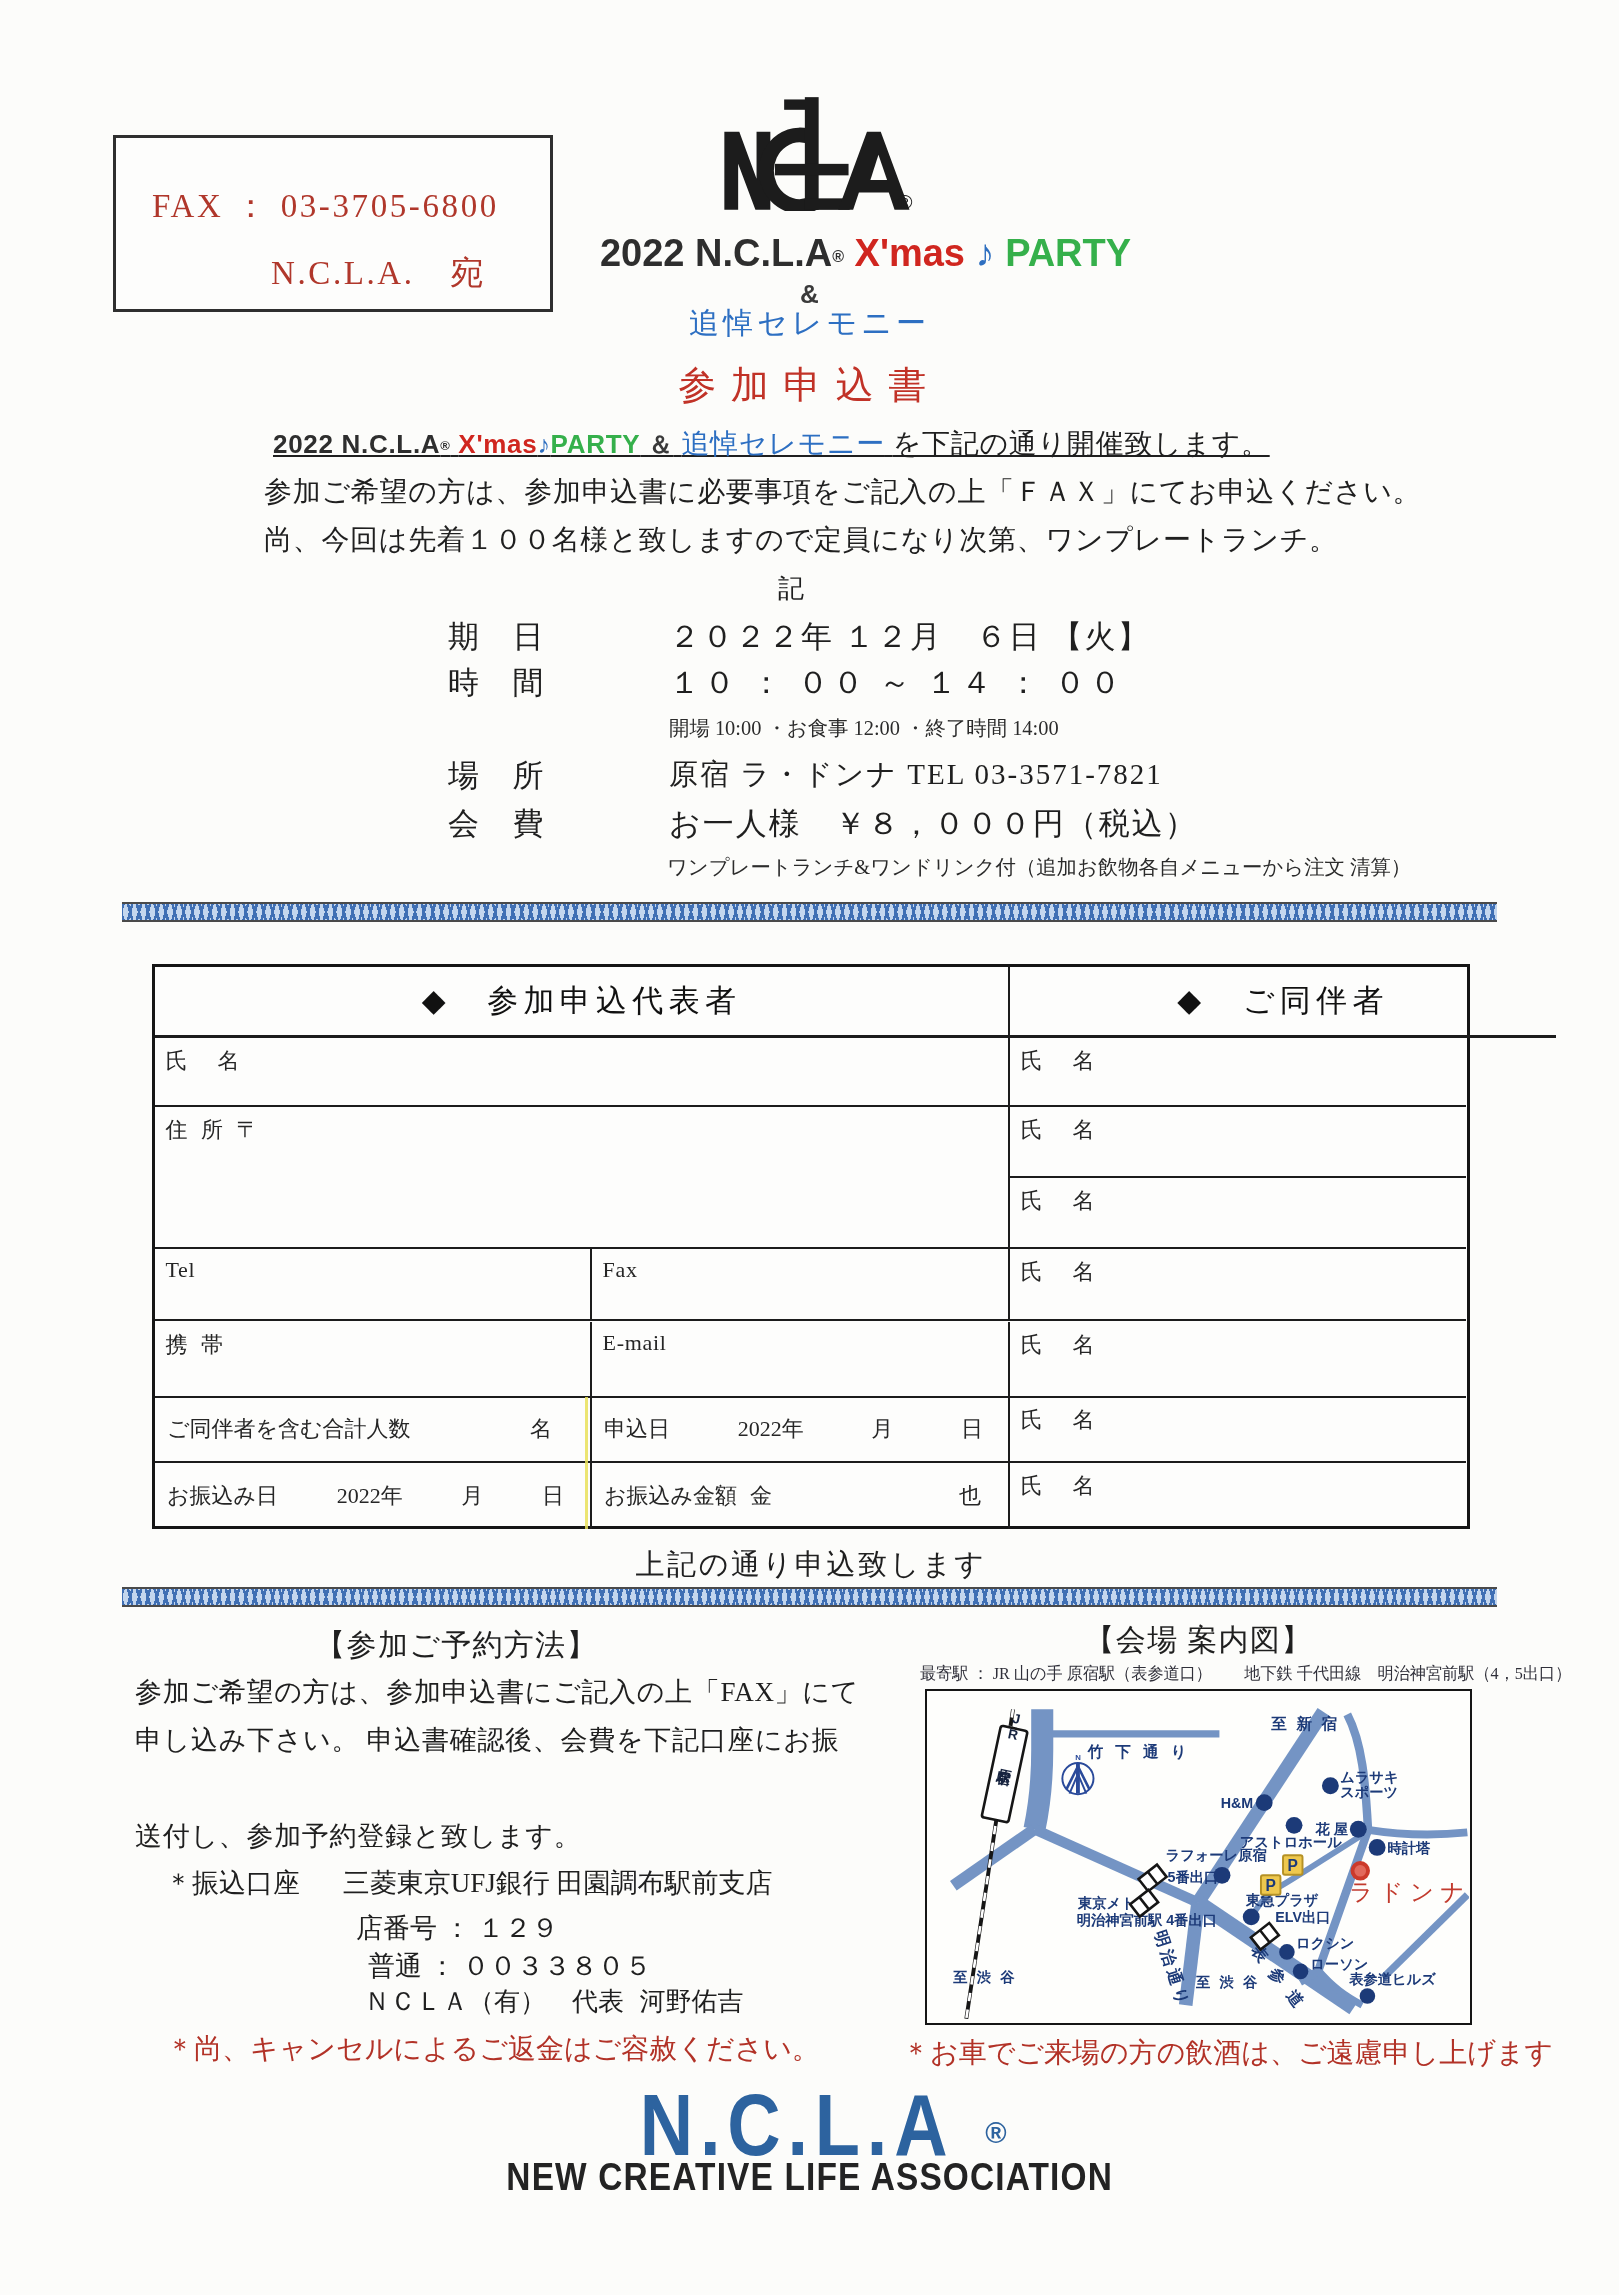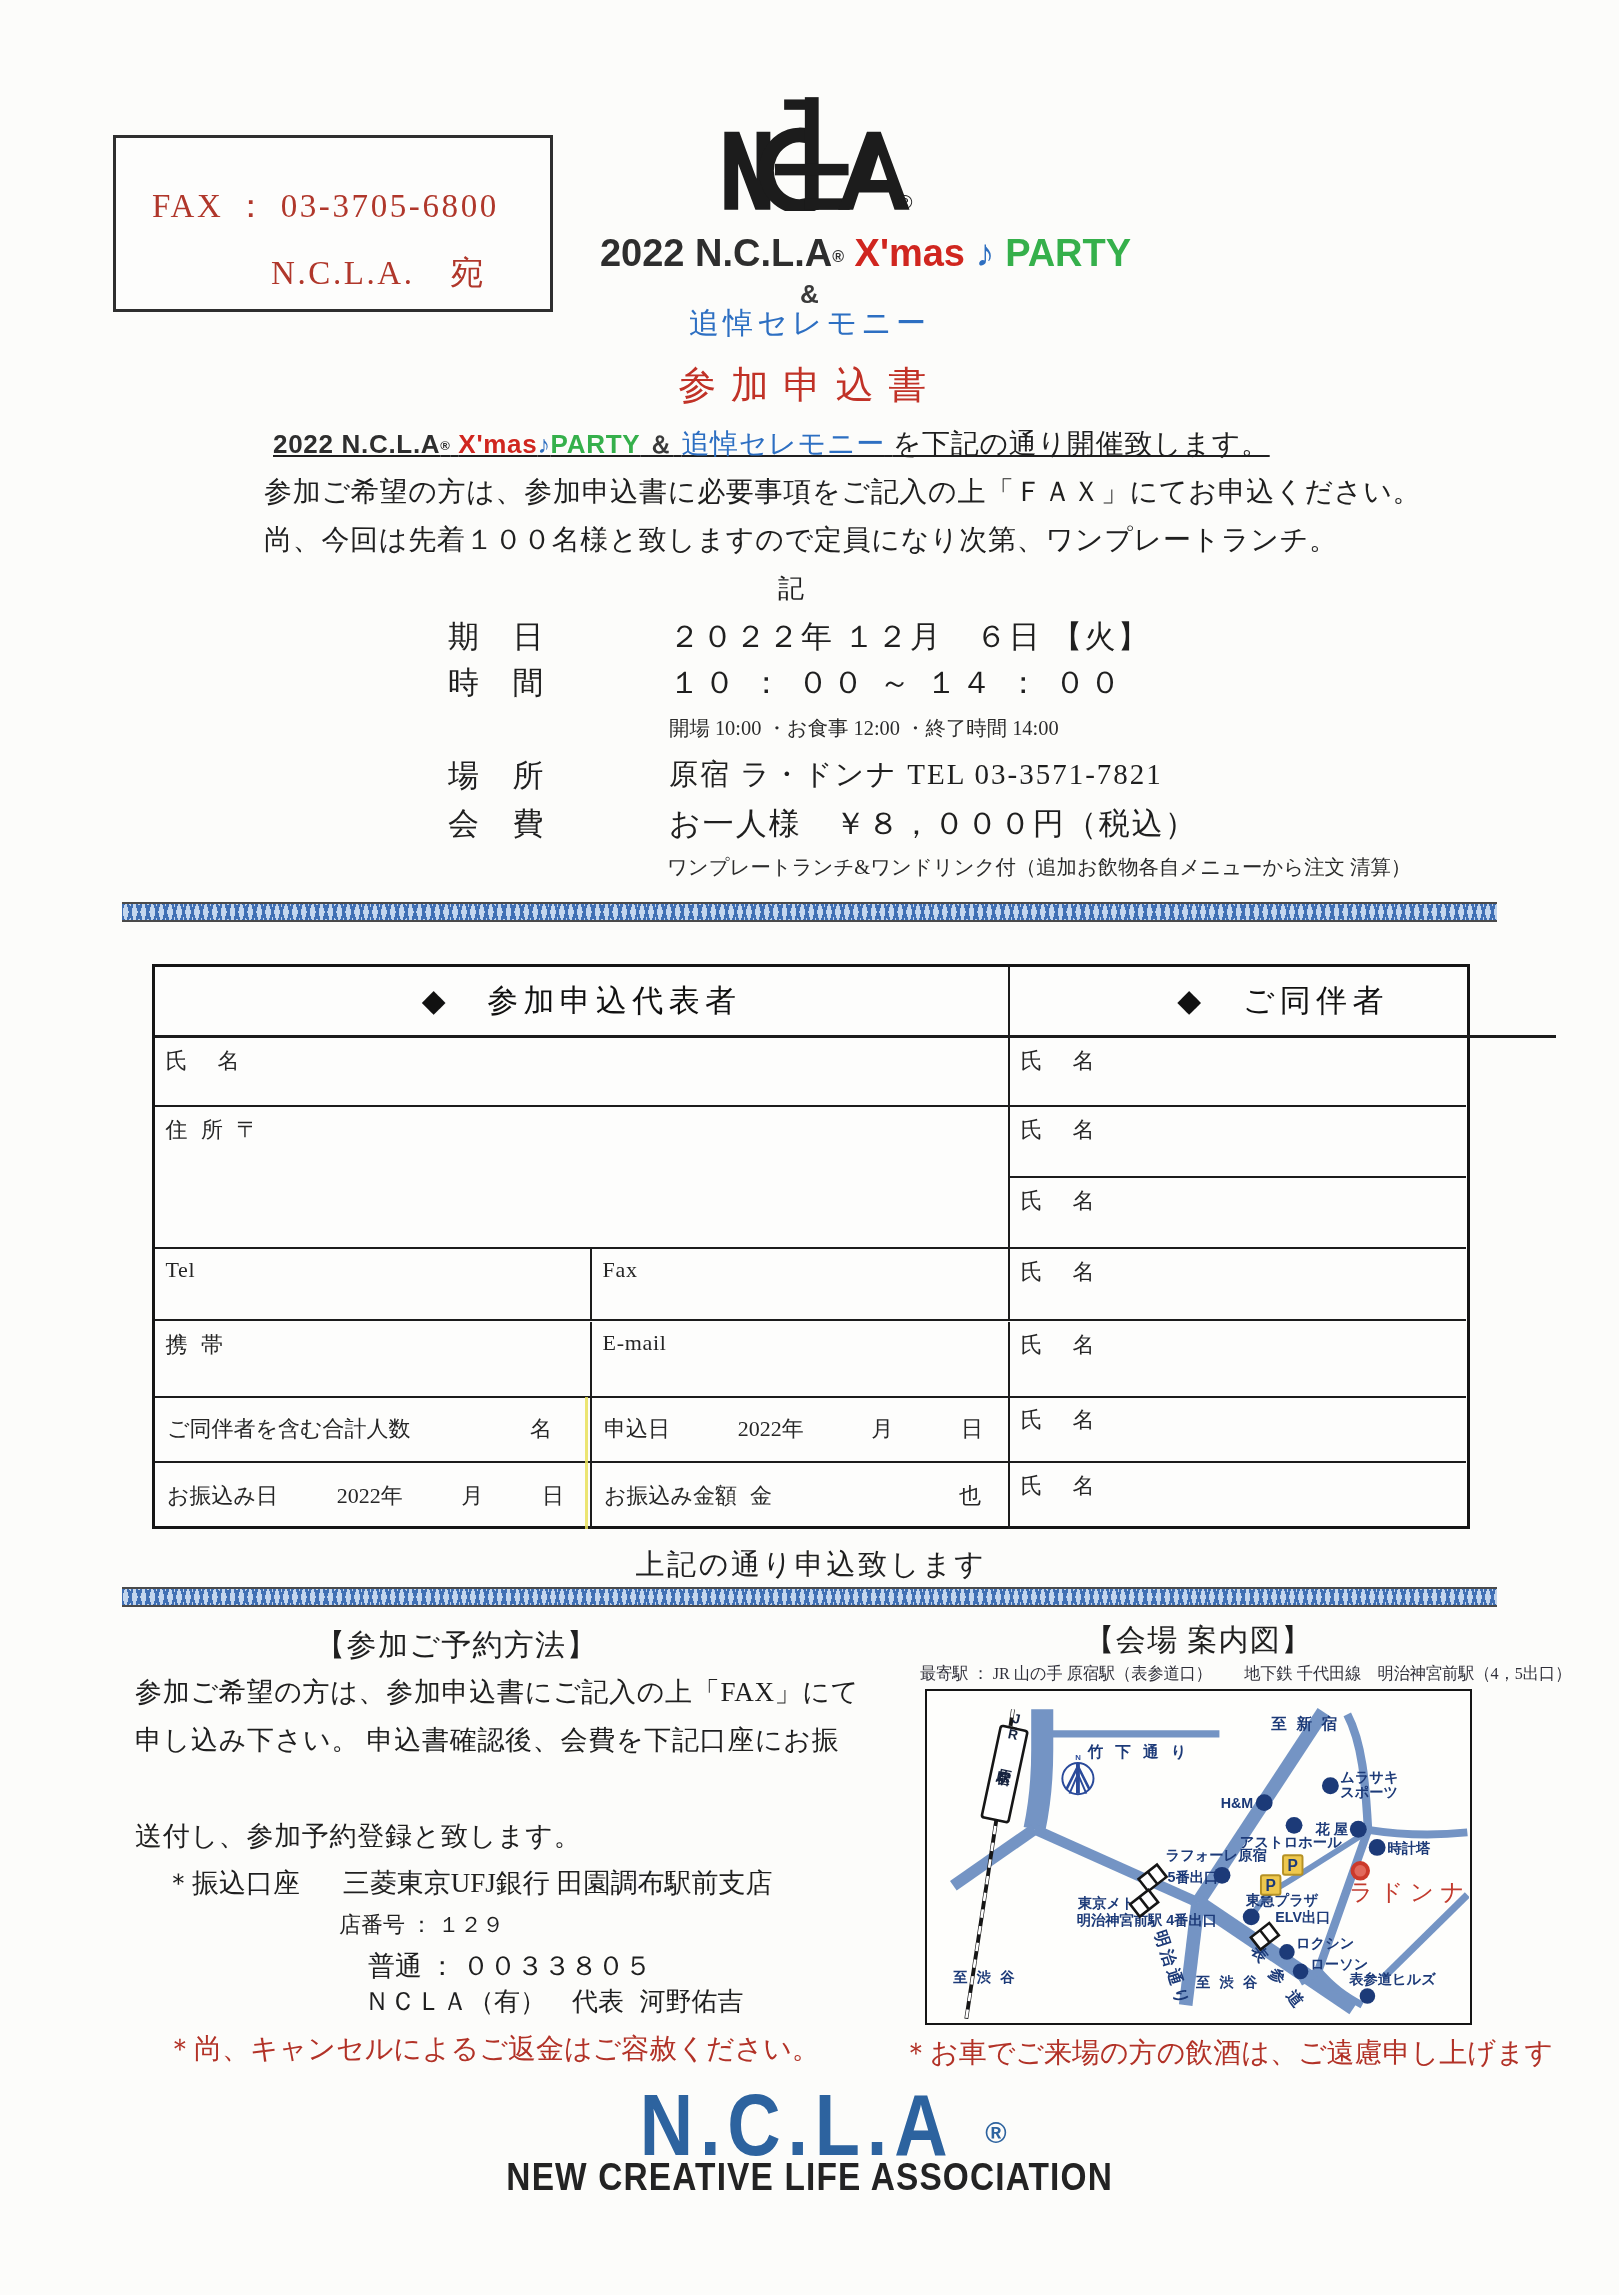--- a/index.html
+++ b/index.html
@@ -193,21 +193,21 @@
   <div class="abs center confirm">上記の通り申込致します</div>
 
   <div class="abs center resheading">【参加ご予約方法】</div>
   <div class="abs resline nowrap" style="top:1674px;">参加ご希望の方は、参加申込書にご記入の上「FAX」にて</div>
   <div class="abs resline nowrap" style="top:1722px;">申し込み下さい。 申込書確認後、会費を下記口座にお振</div>
   <div class="abs resline nowrap" style="top:1818px;">送付し、参加予約登録と致します。</div>
   <div class="abs nowrap" style="left:165px;top:1865px;font-size:27px;">
     <span>＊振込口座</span>
     <span style="margin-left:36px;">三菱東京UFJ銀行 田園調布駅前支店</span>
   </div>
-  <div class="abs nowrap" style="left:339px;top:1910px;font-size:22px;text-align:center;">店番号 ： １２９</div>
+  <div class="abs nowrap" style="left:356px;top:1910px;font-size:27px;text-align:center;">店番号 ： １２９</div>
   <div class="abs nowrap" style="left:368px;top:1948px;font-size:27px;">普通 ： ００３３８０５</div>
   <div class="abs nowrap" style="left:364px;top:1984px;font-size:26px;font-family:Liberation Mono, monospace;">ＮＣＬＡ（有）　代表 河野佑吉</div>
   <div class="abs nowrap redtext" style="left:166px;top:2030px;font-size:28px;">＊尚、キャンセルによるご返金はご容赦ください。</div>
 
   <div class="abs center venueheading">【会場 案内図】</div>
   <div class="abs nowrap stationline">最寄駅 ： JR 山の手 原宿駅（表参道口）　　地下鉄 千代田線　明治神宮前駅（4，5出口）</div>
 
   <div class="abs mapwrap">
     <svg width="542" height="331" viewBox="0 0 830 510">
 

